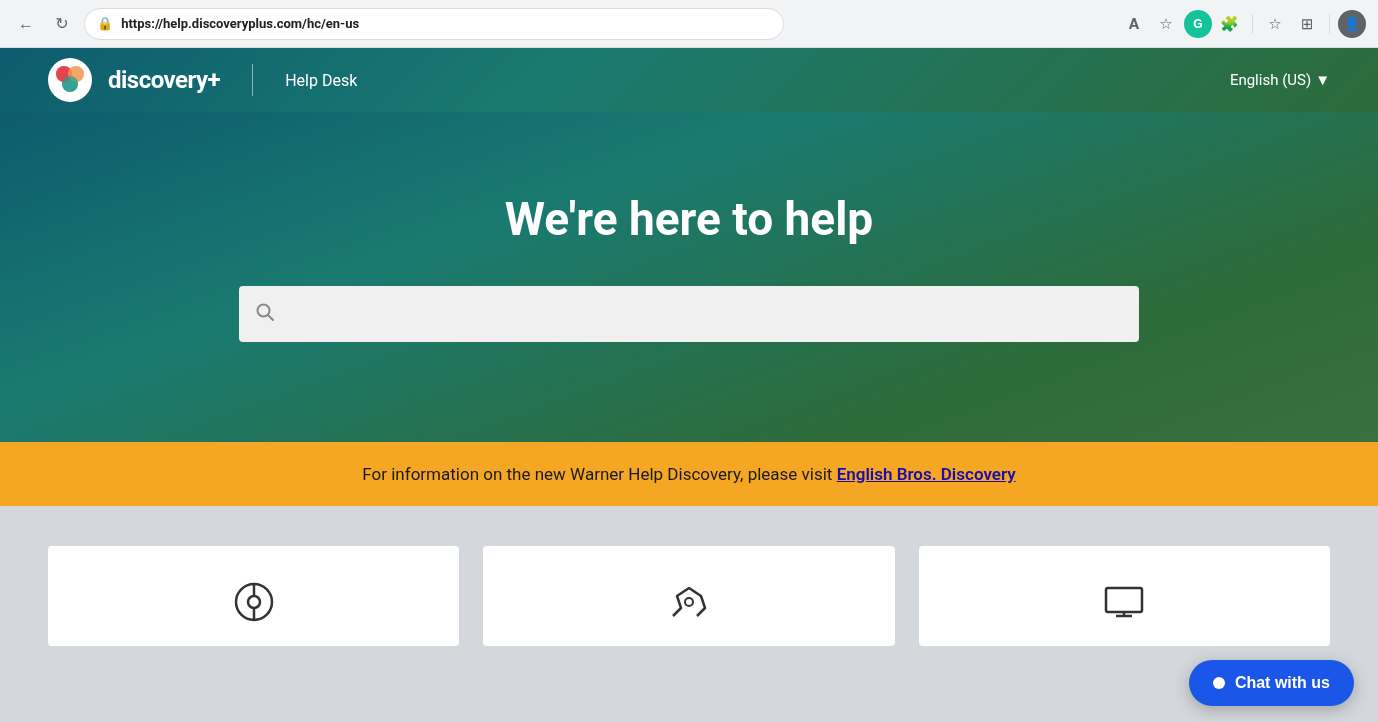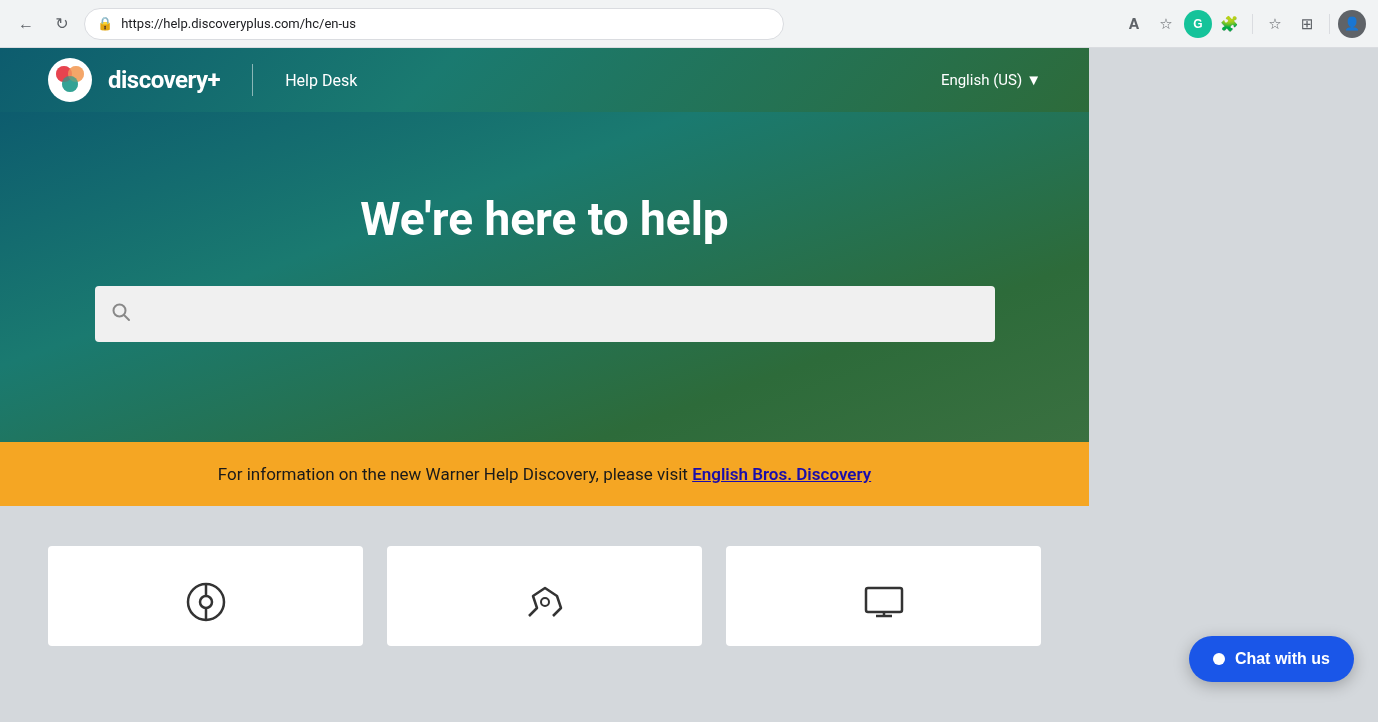--- a/index.html
+++ b/index.html
@@ -31,21 +31,21 @@
       height: 32px;
       background: #fff;
       border-radius: 16px;
       border: 1px solid #dadce0;
       display: flex;
       align-items: center;
       padding: 0 12px;
       gap: 8px;
     }
     .address-bar .lock-icon { color: #5f6368; font-size: 13px; }
-    .address-bar .url-text { font-size: 13px; color: #202124; }
+    .address-bar .url-text { font-size: 13px; color: #202124; font-weight: bold; }
     .browser-actions {
       display: flex;
       align-items: center;
       gap: 4px;
       margin-left: auto;
     }
     .browser-action-btn {
       width: 28px; height: 28px;
       border-radius: 50%;
       border: none;
@@ -72,21 +72,21 @@
       background: #15c39a;
       border: none;
       cursor: pointer;
       display: flex; align-items: center; justify-content: center;
       color: white;
       font-size: 12px;
       font-weight: bold;
     }
 
     
-    .page { width: 1089px; }
+    .page { width: 1378px; }
 
     
     .site-header {
       background: linear-gradient(135deg, #0d5c6e 0%, #1a7a70 40%, #2d6b3a 100%);
       padding: 0 48px;
       height: 64px;
       display: flex;
       align-items: center;
     }
     .logo-area {
@@ -214,21 +214,21 @@
       flex-direction: column;
       align-items: center;
       justify-content: flex-end;
       padding-bottom: 16px;
       padding-top: 24px;
     }
 
     
     .chat-btn {
       position: fixed;
-      bottom: 40px;
+      bottom: 16px;
       right: 24px;
       background: #1a56e8;
       color: white;
       border: none;
       border-radius: 30px;
       padding: 14px 24px;
       font-size: 16px;
       font-weight: 600;
       cursor: pointer;
       display: flex;

